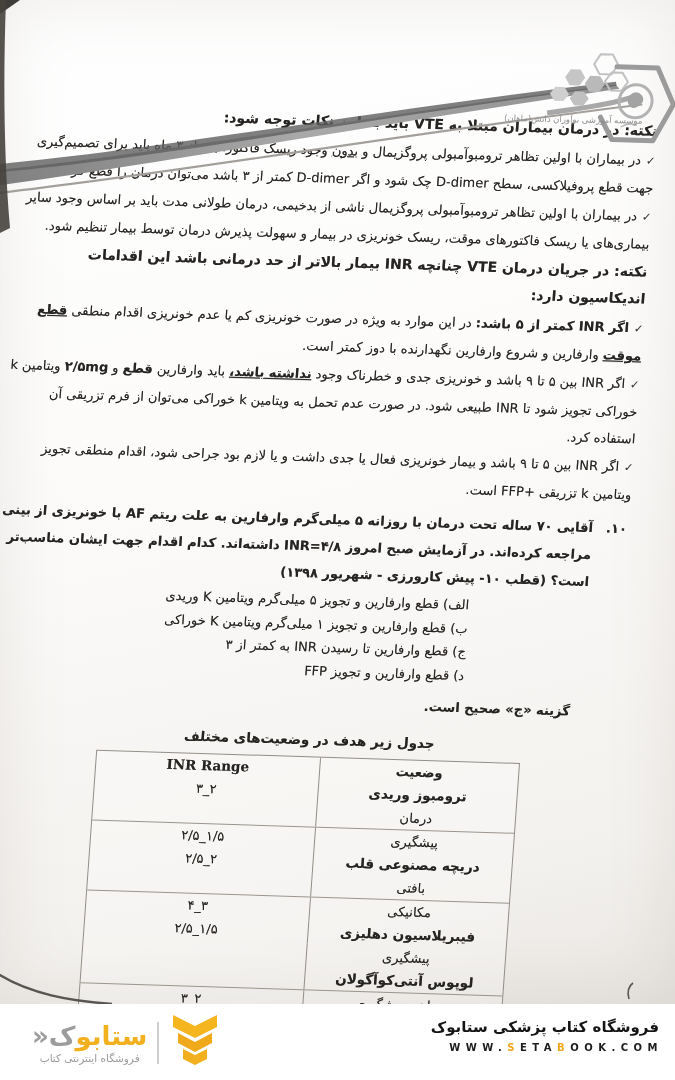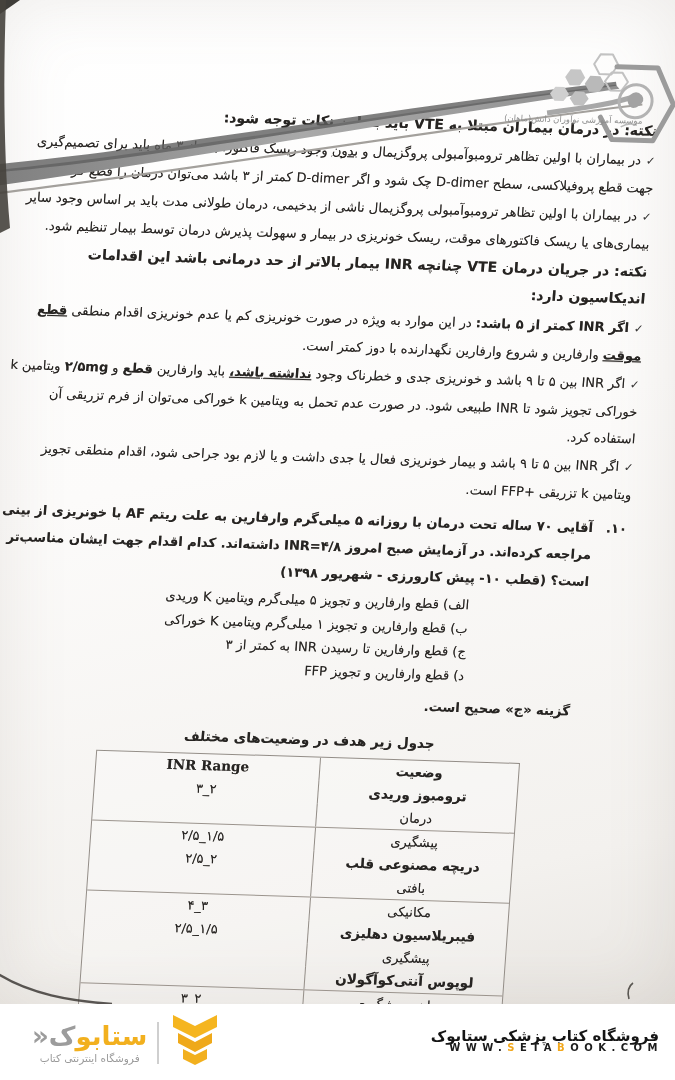--- a/index.html
+++ b/index.html
@@ -58,21 +58,21 @@
   .tcell-l{width:53%;text-align:center;}
   .trow.head .tcell-l{font-weight:bold;font-family:"DejaVu Serif","Liberation Serif",serif;font-size:13.5px;}
   .trow.head .tcell-r{font-weight:bold;}
   .trow.grp .tcell-r{font-weight:bold;font-size:13.5px;}
   .trow.sep{border-bottom:1px solid #9b948d;}
   
   .footer{
     position:absolute;left:0;bottom:0;width:675px;height:76px;background:#ffffff;
   }
   .store-title{
-    position:absolute;top:23px;right:16px;direction:rtl;
+    position:absolute;top:14px;right:16px;direction:rtl;
     font-size:15px;font-weight:bold;color:#151515;
   }
   .website{
     position:absolute;top:38px;right:12px;
     font-size:10px;font-weight:bold;letter-spacing:5.5px;color:#1c1c1c;
     font-family:"DejaVu Sans",sans-serif;
   }
   .website .ws-accent{color:#F2A71B;}
   .logo-block{
     position:absolute;left:32px;top:8px;height:62px;

